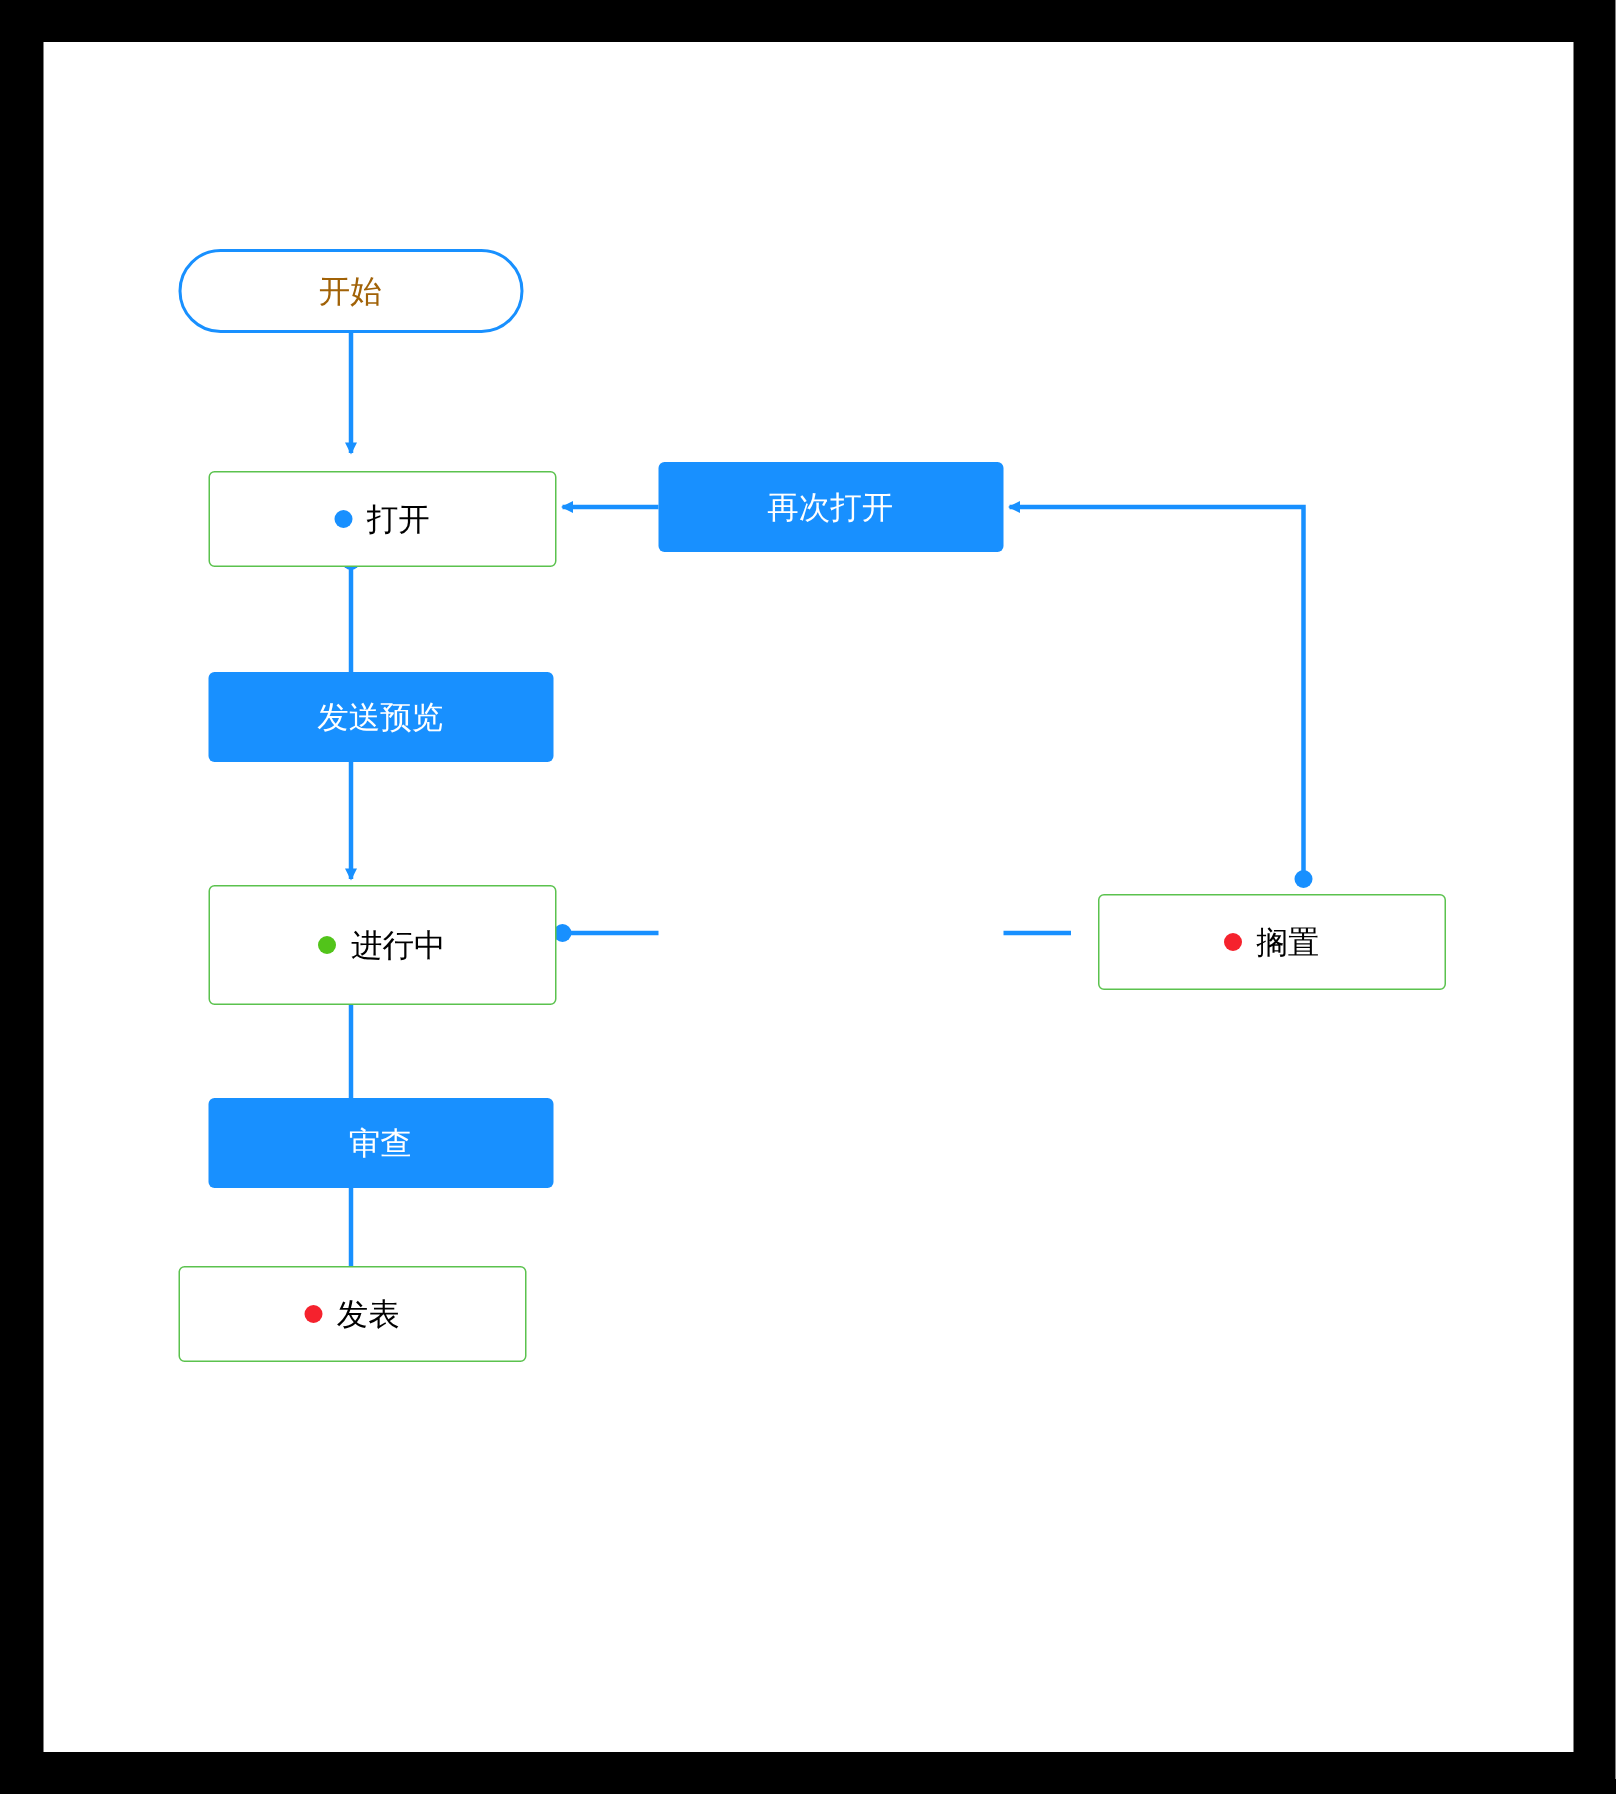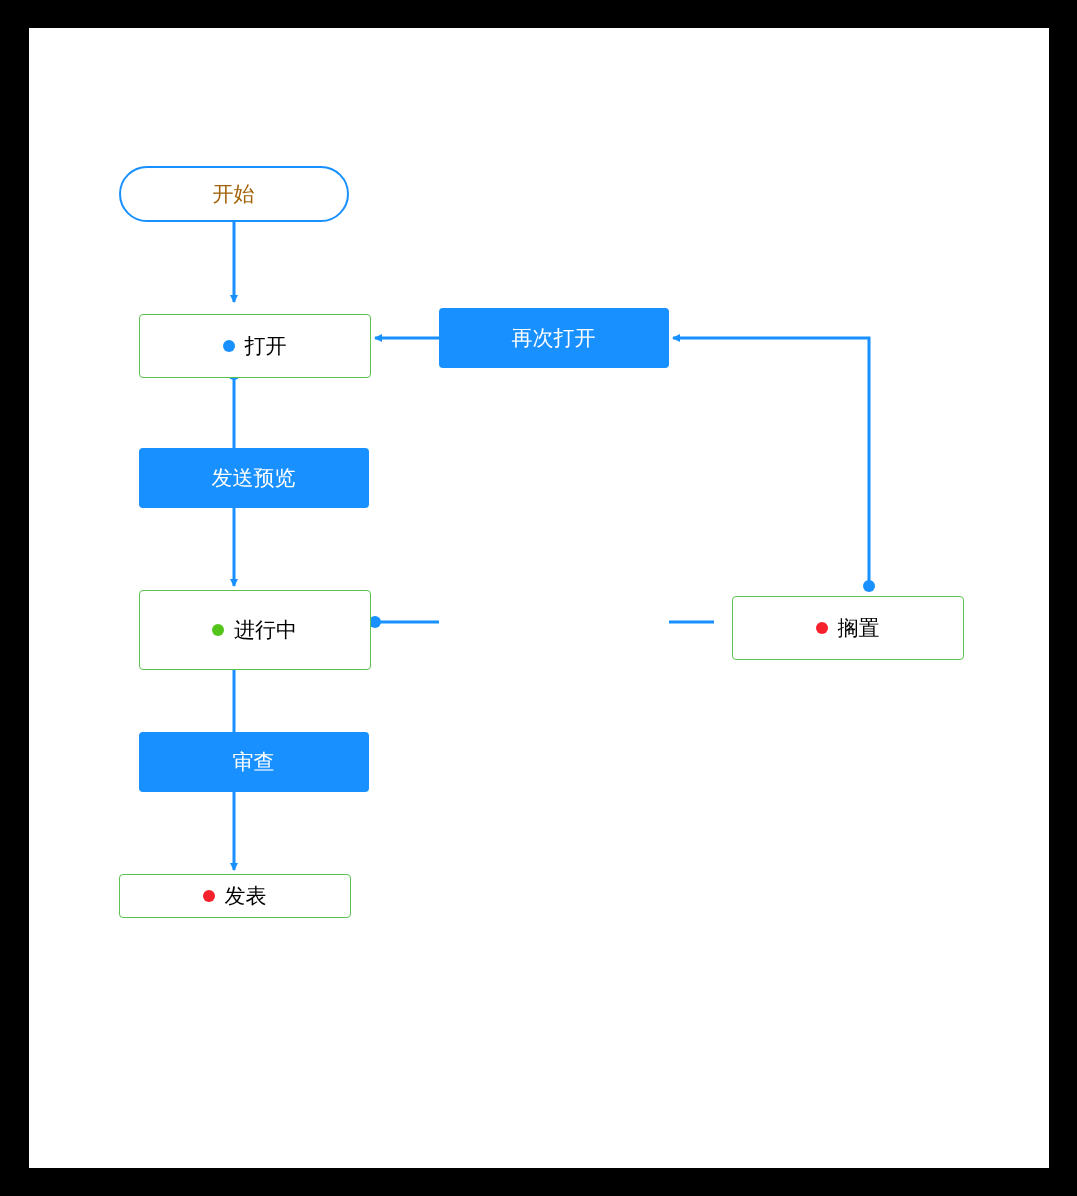--- a/index.html
+++ b/index.html
@@ -120,18 +120,18 @@
 
   <div class="node state-node" style="left:685px;top:568px;width:232px;height:64px;margin-left:18px;">
     <span class="dot dot-red"></span>
     <span>搁置</span>
   </div>
 
   <div class="node action-node" style="left:110px;top:704px;width:230px;height:60px;">
     <span>审查</span>
   </div>
 
-  <div class="node state-node" style="left:90px;top:846px;width:232px;height:44px;">
+  <div class="node state-node" style="left:90px;top:816px;width:232px;height:64px;">
     <span class="dot dot-red"></span>
     <span>发表</span>
   </div>
 
 </div>
 
 </body></html>

